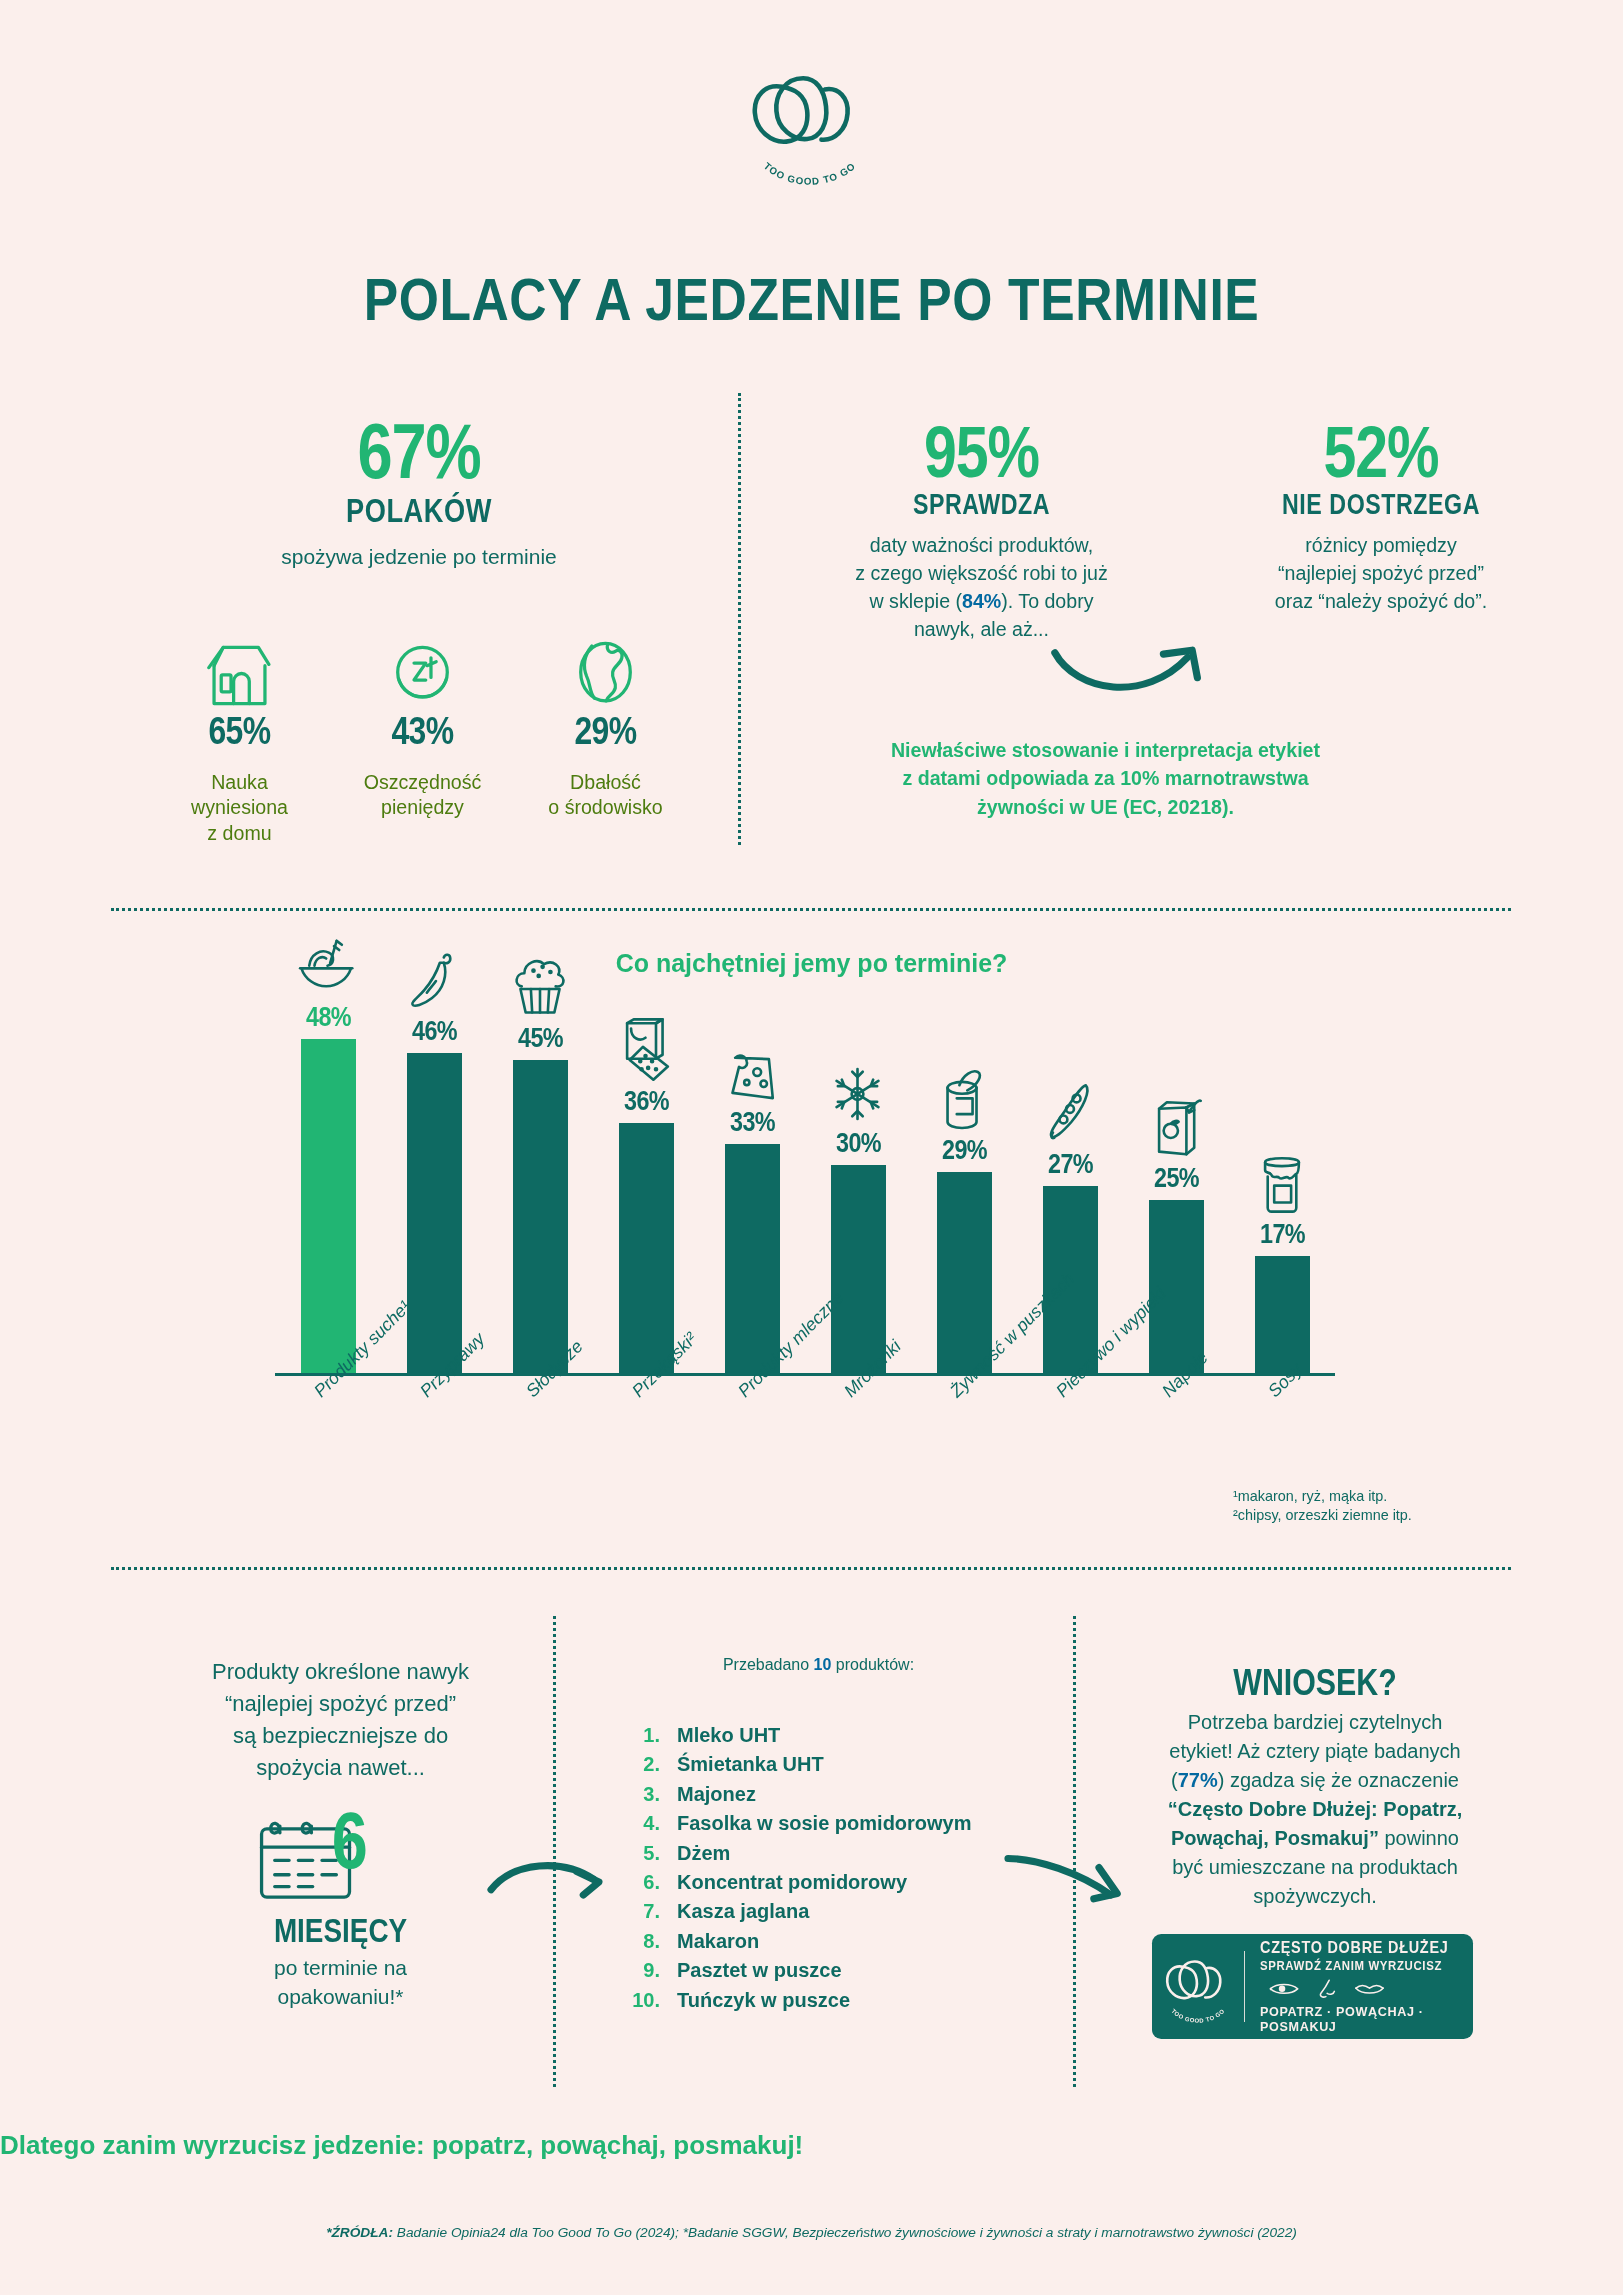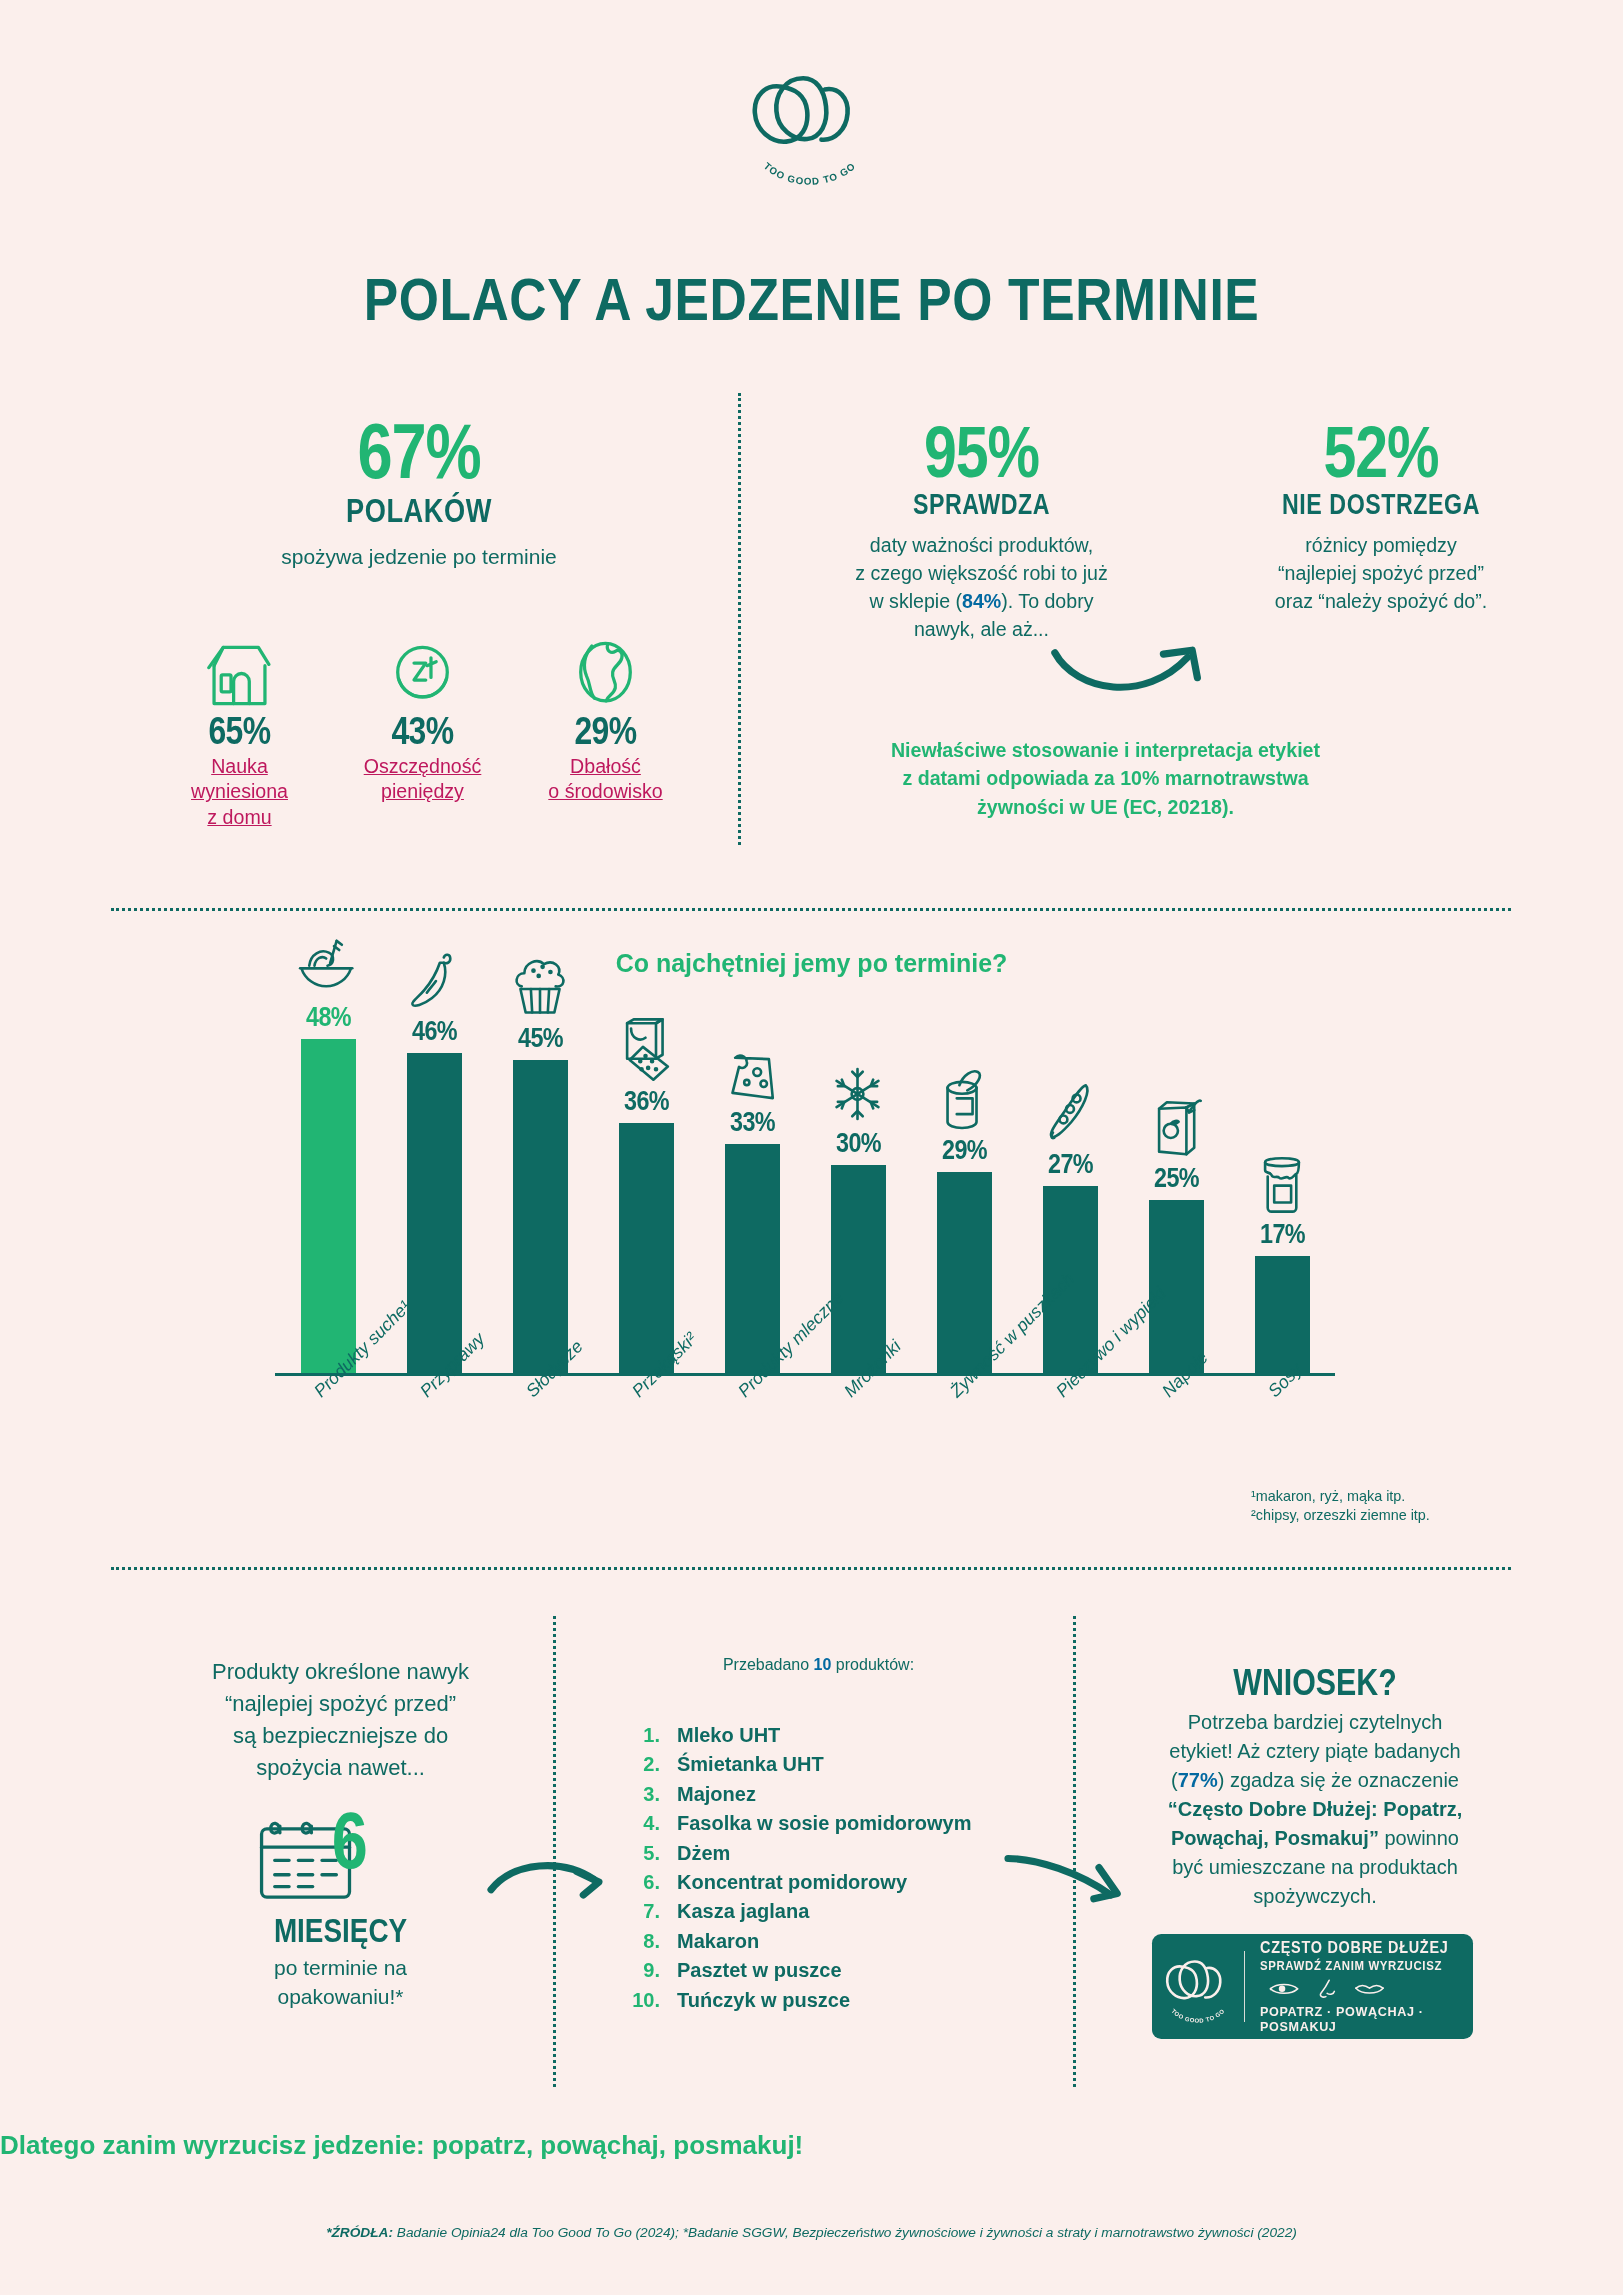--- a/index.html
+++ b/index.html
@@ -61,21 +61,21 @@
   .vdots{
     width:0;border-left:3.3px dotted #0E6A62;
   }
   .hdots{
     height:0;border-top:3.3px dotted #0E6A62;
   }
 
   
   .icon-stat{width:151px;text-align:center;}
   .icon-stat .num{font-size:38px;font-weight:bold;color:#0E6A62;transform:scaleX(.84);letter-spacing:-0.7px;}
-  .icon-stat .lbl{font-size:19.6px;line-height:1.3;color:#be185d;margin-top:1px;text-decoration:underline;}
+  .icon-stat .lbl{font-size:19.6px;line-height:1.3;color:#4d7c0f;margin-top:17px;}
 
   
   .chart-title{
     left:0;top:949px;width:1623px;text-align:center;
     font-size:25px;font-weight:bold;color:#21B573;
   }
   .bar{position:absolute;bottom:0;}
   .barval{
     position:absolute;font-size:27.5px;font-weight:bold;
     transform:scaleX(.85);white-space:nowrap;letter-spacing:-0.7px;
@@ -360,21 +360,21 @@
       <div class="catlabel" style="left: 247px; top: 0px;">Słodycze</div>
       <div class="catlabel" style="left: 353px; top: 0px;">Przekąski²</div>
       <div class="catlabel" style="left: 459px; top: 0px;">Produkty mleczne</div>
       <div class="catlabel" style="left: 565px; top: 0px;">Mrożonki</div>
       <div class="catlabel" style="left: 671px; top: 0px;">Żywność w puszkach</div>
       <div class="catlabel" style="left: 777px; top: 0px;">Pieczywo i wypieki</div>
       <div class="catlabel" style="left: 883px; top: 0px;">Napoje</div>
       <div class="catlabel" style="left: 989px; top: 0px;">Sosy</div>
     </div>
 
-  <div class="abs footnote" style="left:1233px;top:1487px;margin-left:18px;">
+  <div class="abs footnote" style="left:1233px;top:1487px;">
     <div>¹makaron, ryż, mąka itp.</div>
     <div>²chipsy, orzeszki ziemne itp.</div>
   </div>
 
   <div class="abs hdots" style="left:111px;top:1567px;width:1400px;"></div>
 
   <div class="abs vdots" style="left:553px;top:1616px;height:471px;"></div>
   <div class="abs vdots" style="left:1073px;top:1616px;height:471px;"></div>
 
   <div class="abs ctr body-text" style="left:164px;top:1656px;width:353px;font-size:22px;line-height:1.45;">

